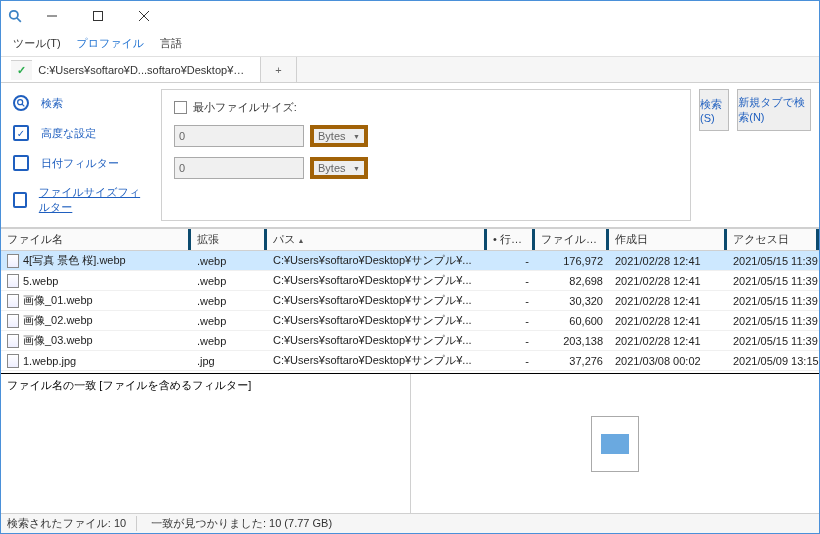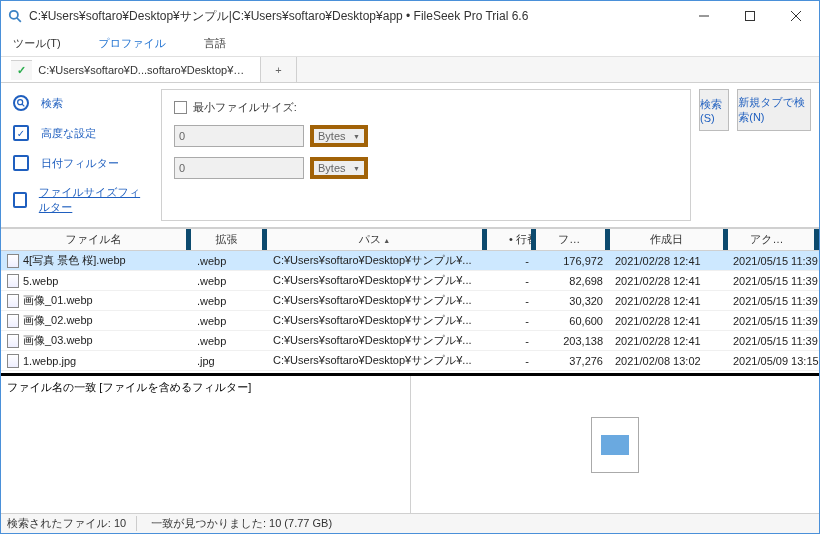--- a/index.html
+++ b/index.html
@@ -2,21 +2,21 @@
 <html><head>
 <meta charset="utf-8">
 <style>
   * { box-sizing: border-box; margin: 0; padding: 0; font-family: "Meiryo", "Yu Gothic", sans-serif; font-size: 11px; }
   body { background: #fff; width: 820px; height: 534px; overflow: hidden; display: flex; flex-direction: column; border: 1px solid #4a90d9; }
   .titlebar { height: 30px; display: flex; align-items: center; padding: 0 0 0 6px; background: #fff; }
   .titlebar .app-icon { width: 16px; height: 16px; margin-right: 6px; display: flex; align-items: center; justify-content: center; color: #3b82c4; }
   .titlebar .title { flex: 1; color: #333; font-size: 12px; }
   .titlebar .win-btns { display: flex; }
   .titlebar .win-btn { width: 46px; height: 30px; display: flex; align-items: center; justify-content: center; color: #333; }
-  .menubar { height: 26px; display: flex; align-items: center; padding: 0 6px; gap: 26px; border-bottom: 1px solid #e0e0e0; }
+  .menubar { height: 26px; display: flex; align-items: center; padding: 0 6px; gap: 4px; border-bottom: 1px solid #e0e0e0; }
   .menubar .item { padding: 2px 6px; color: #333; }
   .menubar .item.active { color: #2374d2; }
   .tabbar { height: 26px; display: flex; align-items: stretch; background: #f6f6f6; border-bottom: 1px solid #d0d0d0; }
   .tabbar .tab { display: flex; align-items: center; padding: 0 10px; border-right: 1px solid #d0d0d0; background: #fff; max-width: 260px; gap: 6px; }
   .tabbar .tab .status { color: #2cae4e; font-weight: bold; }
   .tabbar .tab .label { white-space: nowrap; overflow: hidden; text-overflow: ellipsis; color: #333; font-size: 11px; }
   .tabbar .newtab { width: 36px; display: flex; align-items: center; justify-content: center; border-right: 1px solid #d0d0d0; color: #666; font-size: 16px; }
   .search-pane { display: flex; padding: 6px 8px; gap: 8px; border-bottom: 1px solid #d0d0d0; }
   .left-nav { width: 144px; display: flex; flex-direction: column; gap: 2px; }
   .left-nav .nav-item { display: flex; align-items: center; gap: 12px; padding: 6px 4px; color: #1f5fbf; }
@@ -29,54 +29,53 @@
   .row label { color: #333; }
   .row .num { width: 130px; height: 22px; border: 1px solid #aaa; background: #f0f0f0; padding: 2px 4px; color: #666; }
   .row .sel { width: 58px; height: 22px; border: 4px solid #a16207; background: #eee; display: flex; align-items: center; justify-content: space-between; padding: 0 4px; color: #666; }
   .right-btns { width: 112px; display: flex; flex-direction: row; gap: 8px; }
   .right-btns .btn { height: 42px; border: 1px solid #bcbcbc; background: #efefef; display: flex; align-items: center; justify-content: center; color: #1f5fbf; }
   .right-btns .btn.disabled { color: #a0a0a0; }
   .right-btns .btn-row { display: flex; gap: 6px; }
   .right-btns .btn-row .btn { flex: 1; height: 30px; font-size: 10px; }
   .grid { flex: 1; display: flex; flex-direction: column; border-top: 1px solid #d0d0d0; min-height: 0; }
   .grid-head { display: flex; background: #fafafa; border-bottom: 1px solid #d0d0d0; }
-  .grid-head .col { padding: 3px 22px; border-right: 5px solid #0c4a6e; color: #333; overflow:hidden; white-space:nowrap; text-overflow:ellipsis;text-align:center;}
+  .grid-head .col { padding: 3px 6px; border-right: 3px solid #0c4a6e; color: #333; overflow:hidden; white-space:nowrap; text-overflow:ellipsis;}
   .grid-body { overflow-y: scroll; height: 120px; }
   .grid-row { display: flex; border-bottom: 1px solid #f0f0f0; }
   .grid-row.sel { background: #cde8ff; }
   .grid-row .cell { padding: 2px 6px; overflow: hidden; white-space: nowrap; text-overflow: ellipsis; color: #222; display:flex; align-items:center; gap:4px;}
   .c-name { width: 190px; }
   .c-ext { width: 76px; }
   .c-path { width: 220px; }
   .c-line { width: 48px; text-align: right; justify-content:flex-end; }
   .c-size { width: 74px; text-align: right; justify-content:flex-end;}
   .c-created { width: 118px; }
   .c-access { flex: 1; }
   .file-ico { width:12px; height:14px; border:1px solid #888; background:linear-gradient(#fff,#eef); display:inline-block; flex-shrink:0;}
-  .lower { display: flex; height: 140px; border-top: 3px solid #000000; }
+  .lower { display: flex; height: 140px; border-top: 1px solid #000000; }
   .lower .pane { flex: 1; border-right: 1px solid #d0d0d0; overflow-y: scroll; padding: 4px 6px; }
   .lower .pane:last-child { border-right: none; display:flex; align-items:center; justify-content:center; }
   .preview-ico { width:48px; height:56px; border:1px solid #aaa; background:#fff; display:flex; align-items:center; justify-content:center;}
   .preview-ico .inner{width:28px;height:20px;background:#6aa9e0;}
   .status { height: 20px; border-top: 1px solid #d0d0d0; display: flex; align-items: center; padding: 0 6px; gap: 14px; color: #333; background:#f6f6f6;}
   .status .seg{border-right:1px solid #ccc; padding-right:10px;}
   .tri{font-size:7px;color:#666;margin-left:2px;}
   .sortind{font-size:7px;color:#555;margin-left:2px;}
 </style>
 </head>
 <body>
 
 <div class="titlebar">
   <span class="app-icon">
     <svg width="14" height="14" viewBox="0 0 24 24" fill="none" stroke="currentColor" stroke-width="3">
         <circle cx="10" cy="10" r="7"></circle>
         <line x1="15" y1="15" x2="22" y2="22"></line>
       </svg>
   </span>
-  <span class="title">C:¥Users¥softaro¥Desktop¥サンプル|C:¥Users¥softaro¥Desktop¥app • FileSeek Pro Trial 6.6</span>
   <div class="win-btns">
     <div class="win-btn">
         <svg width="10" height="10">
           <line x1="0" y1="5" x2="10" y2="5" stroke="#333" stroke-width="1"></line>
         </svg>
       </div>
     <div class="win-btn">
         <svg width="10" height="10">
           <rect x="0.5" y="0.5" width="9" height="9" fill="none" stroke="#333" stroke-width="1"></rect>
         </svg>
@@ -235,21 +234,21 @@
       </div>
       <div class="grid-row">
         <div class="cell c-name">
           <span class="file-ico"></span>
           <span>1.webp.jpg</span>
         </div>
         <div class="cell c-ext">.jpg</div>
         <div class="cell c-path">C:¥Users¥softaro¥Desktop¥サンプル¥...</div>
         <div class="cell c-line">-</div>
         <div class="cell c-size">37,276</div>
-        <div class="cell c-created">2021/02/08 13:02</div>
+        <div class="cell c-created">2021/03/08 00:02</div>
         <div class="cell c-access">2021/05/09 13:15</div>
       </div>
     </div>
 </div>
 
 <div class="lower">
   <div class="pane">
     <div>ファイル名の一致 [ファイルを含めるフィルター]</div>
   </div>
   <div class="pane">

